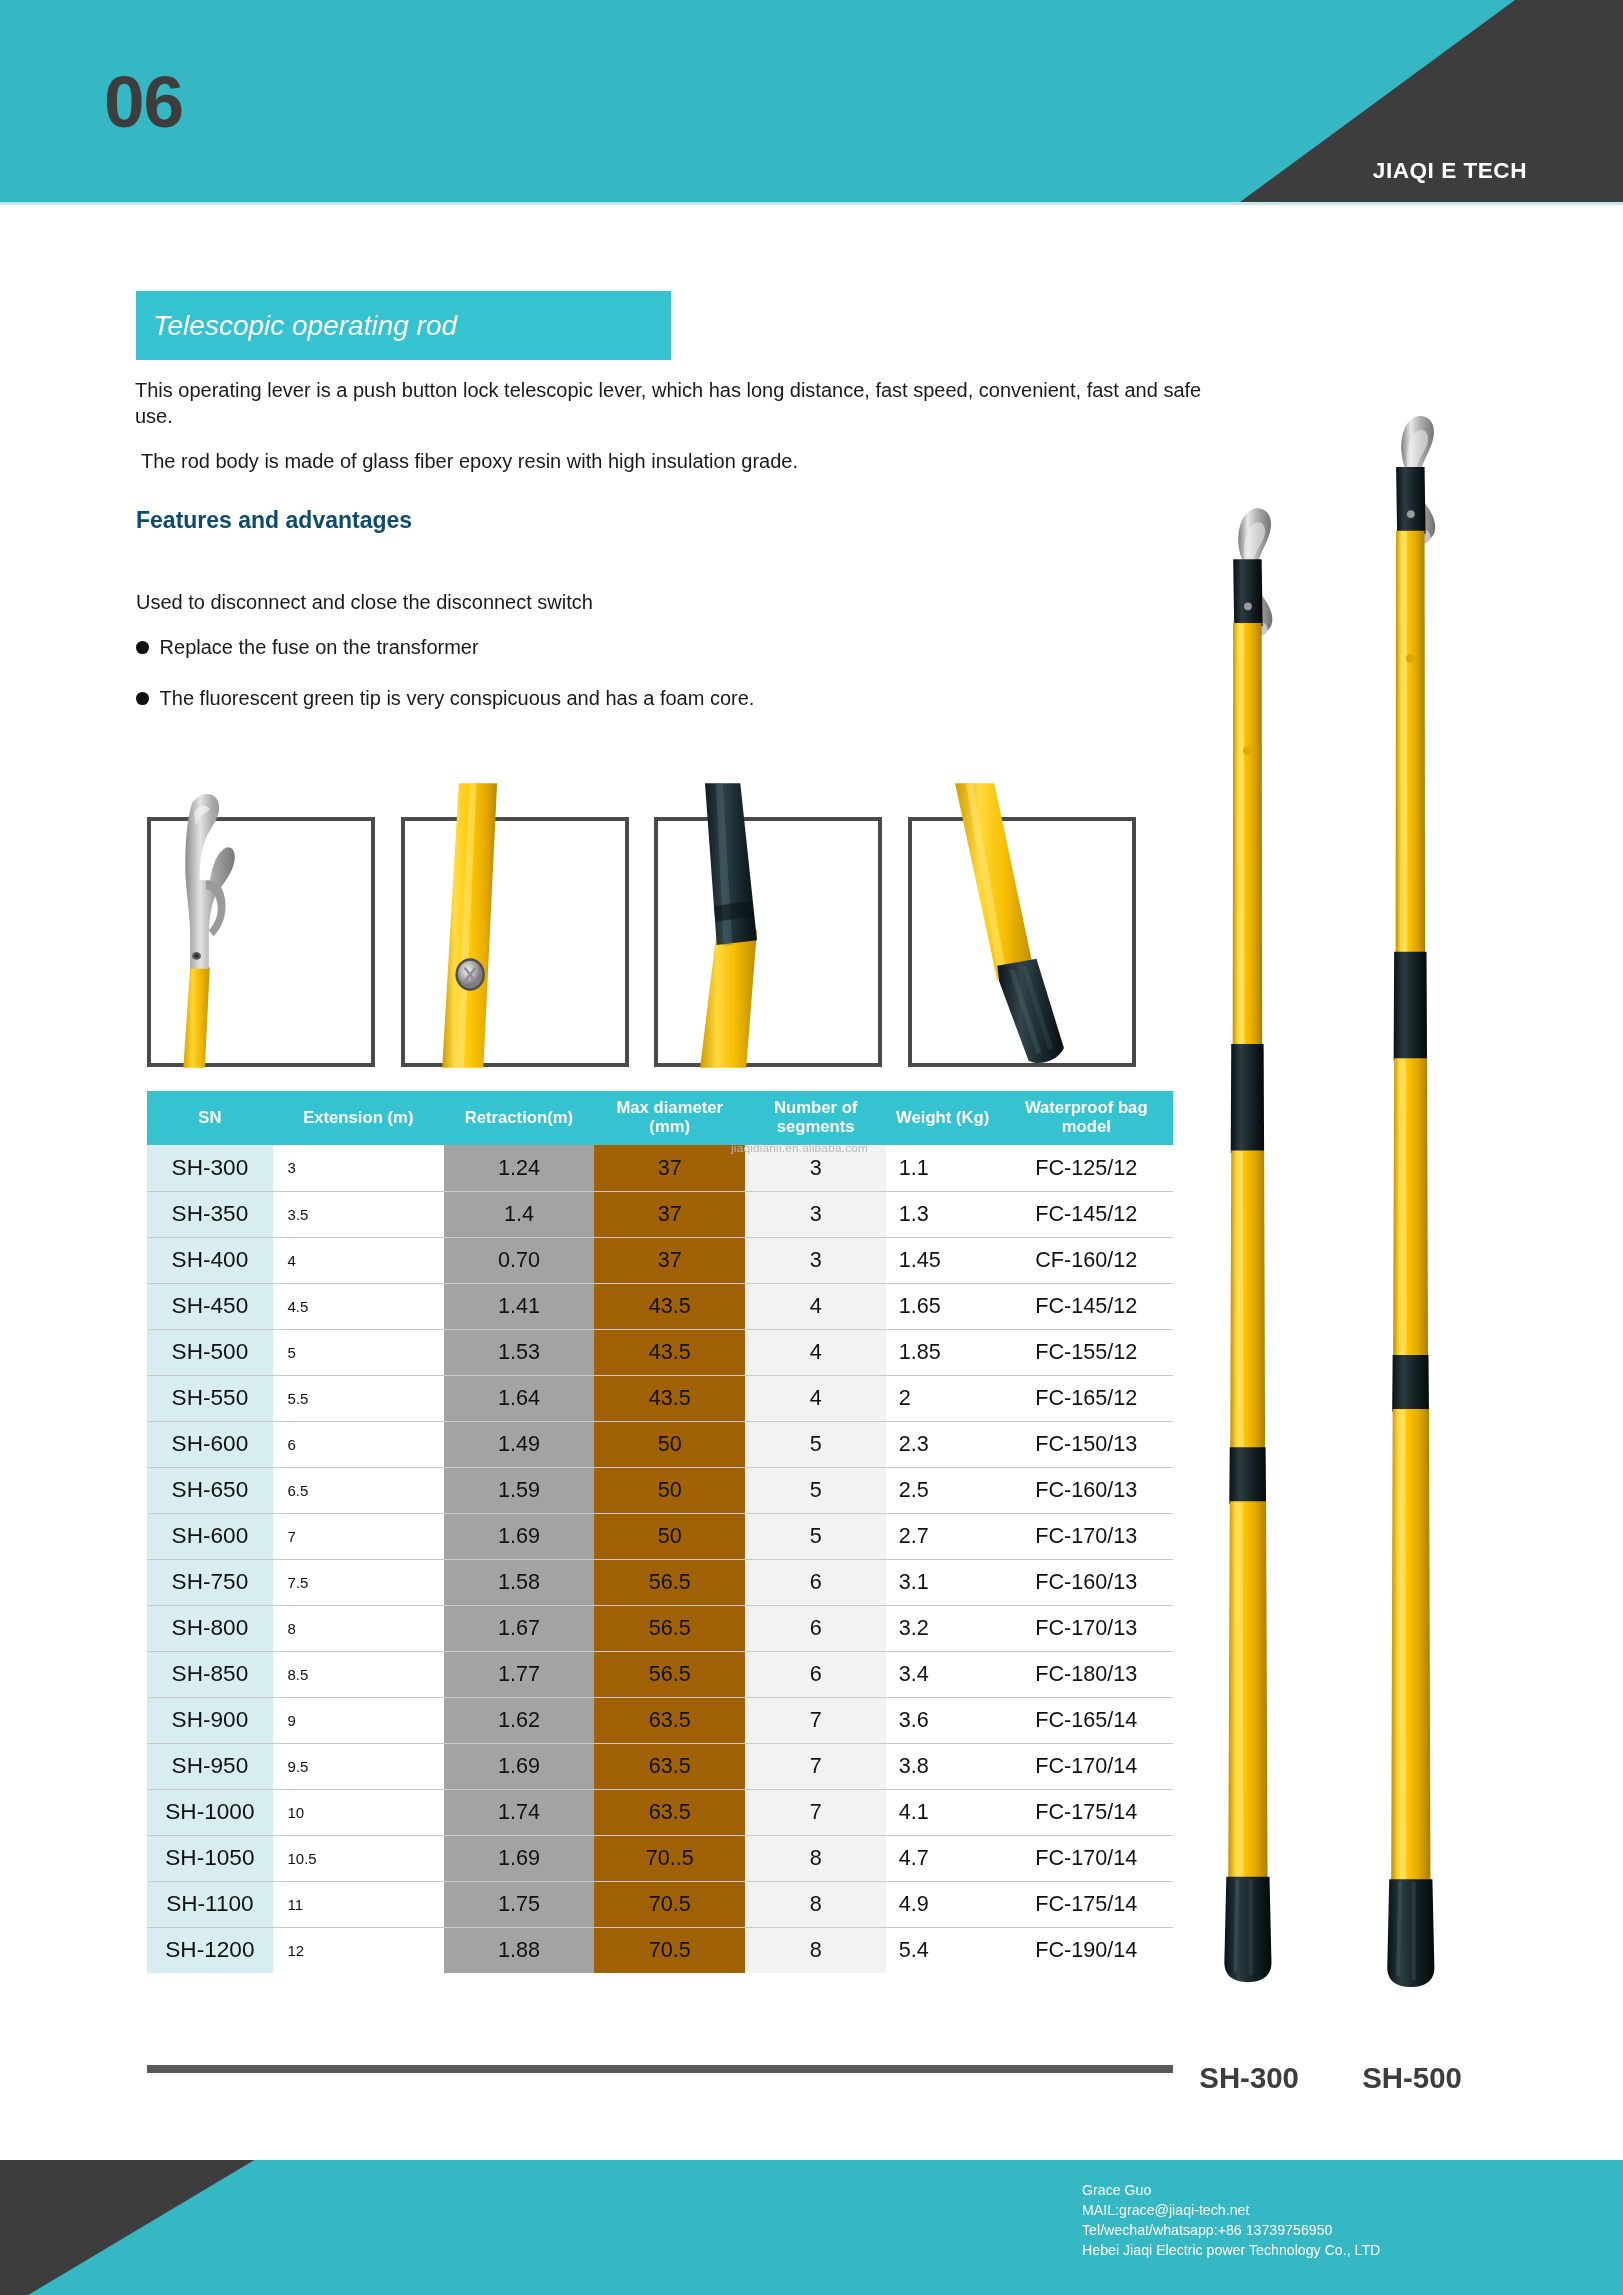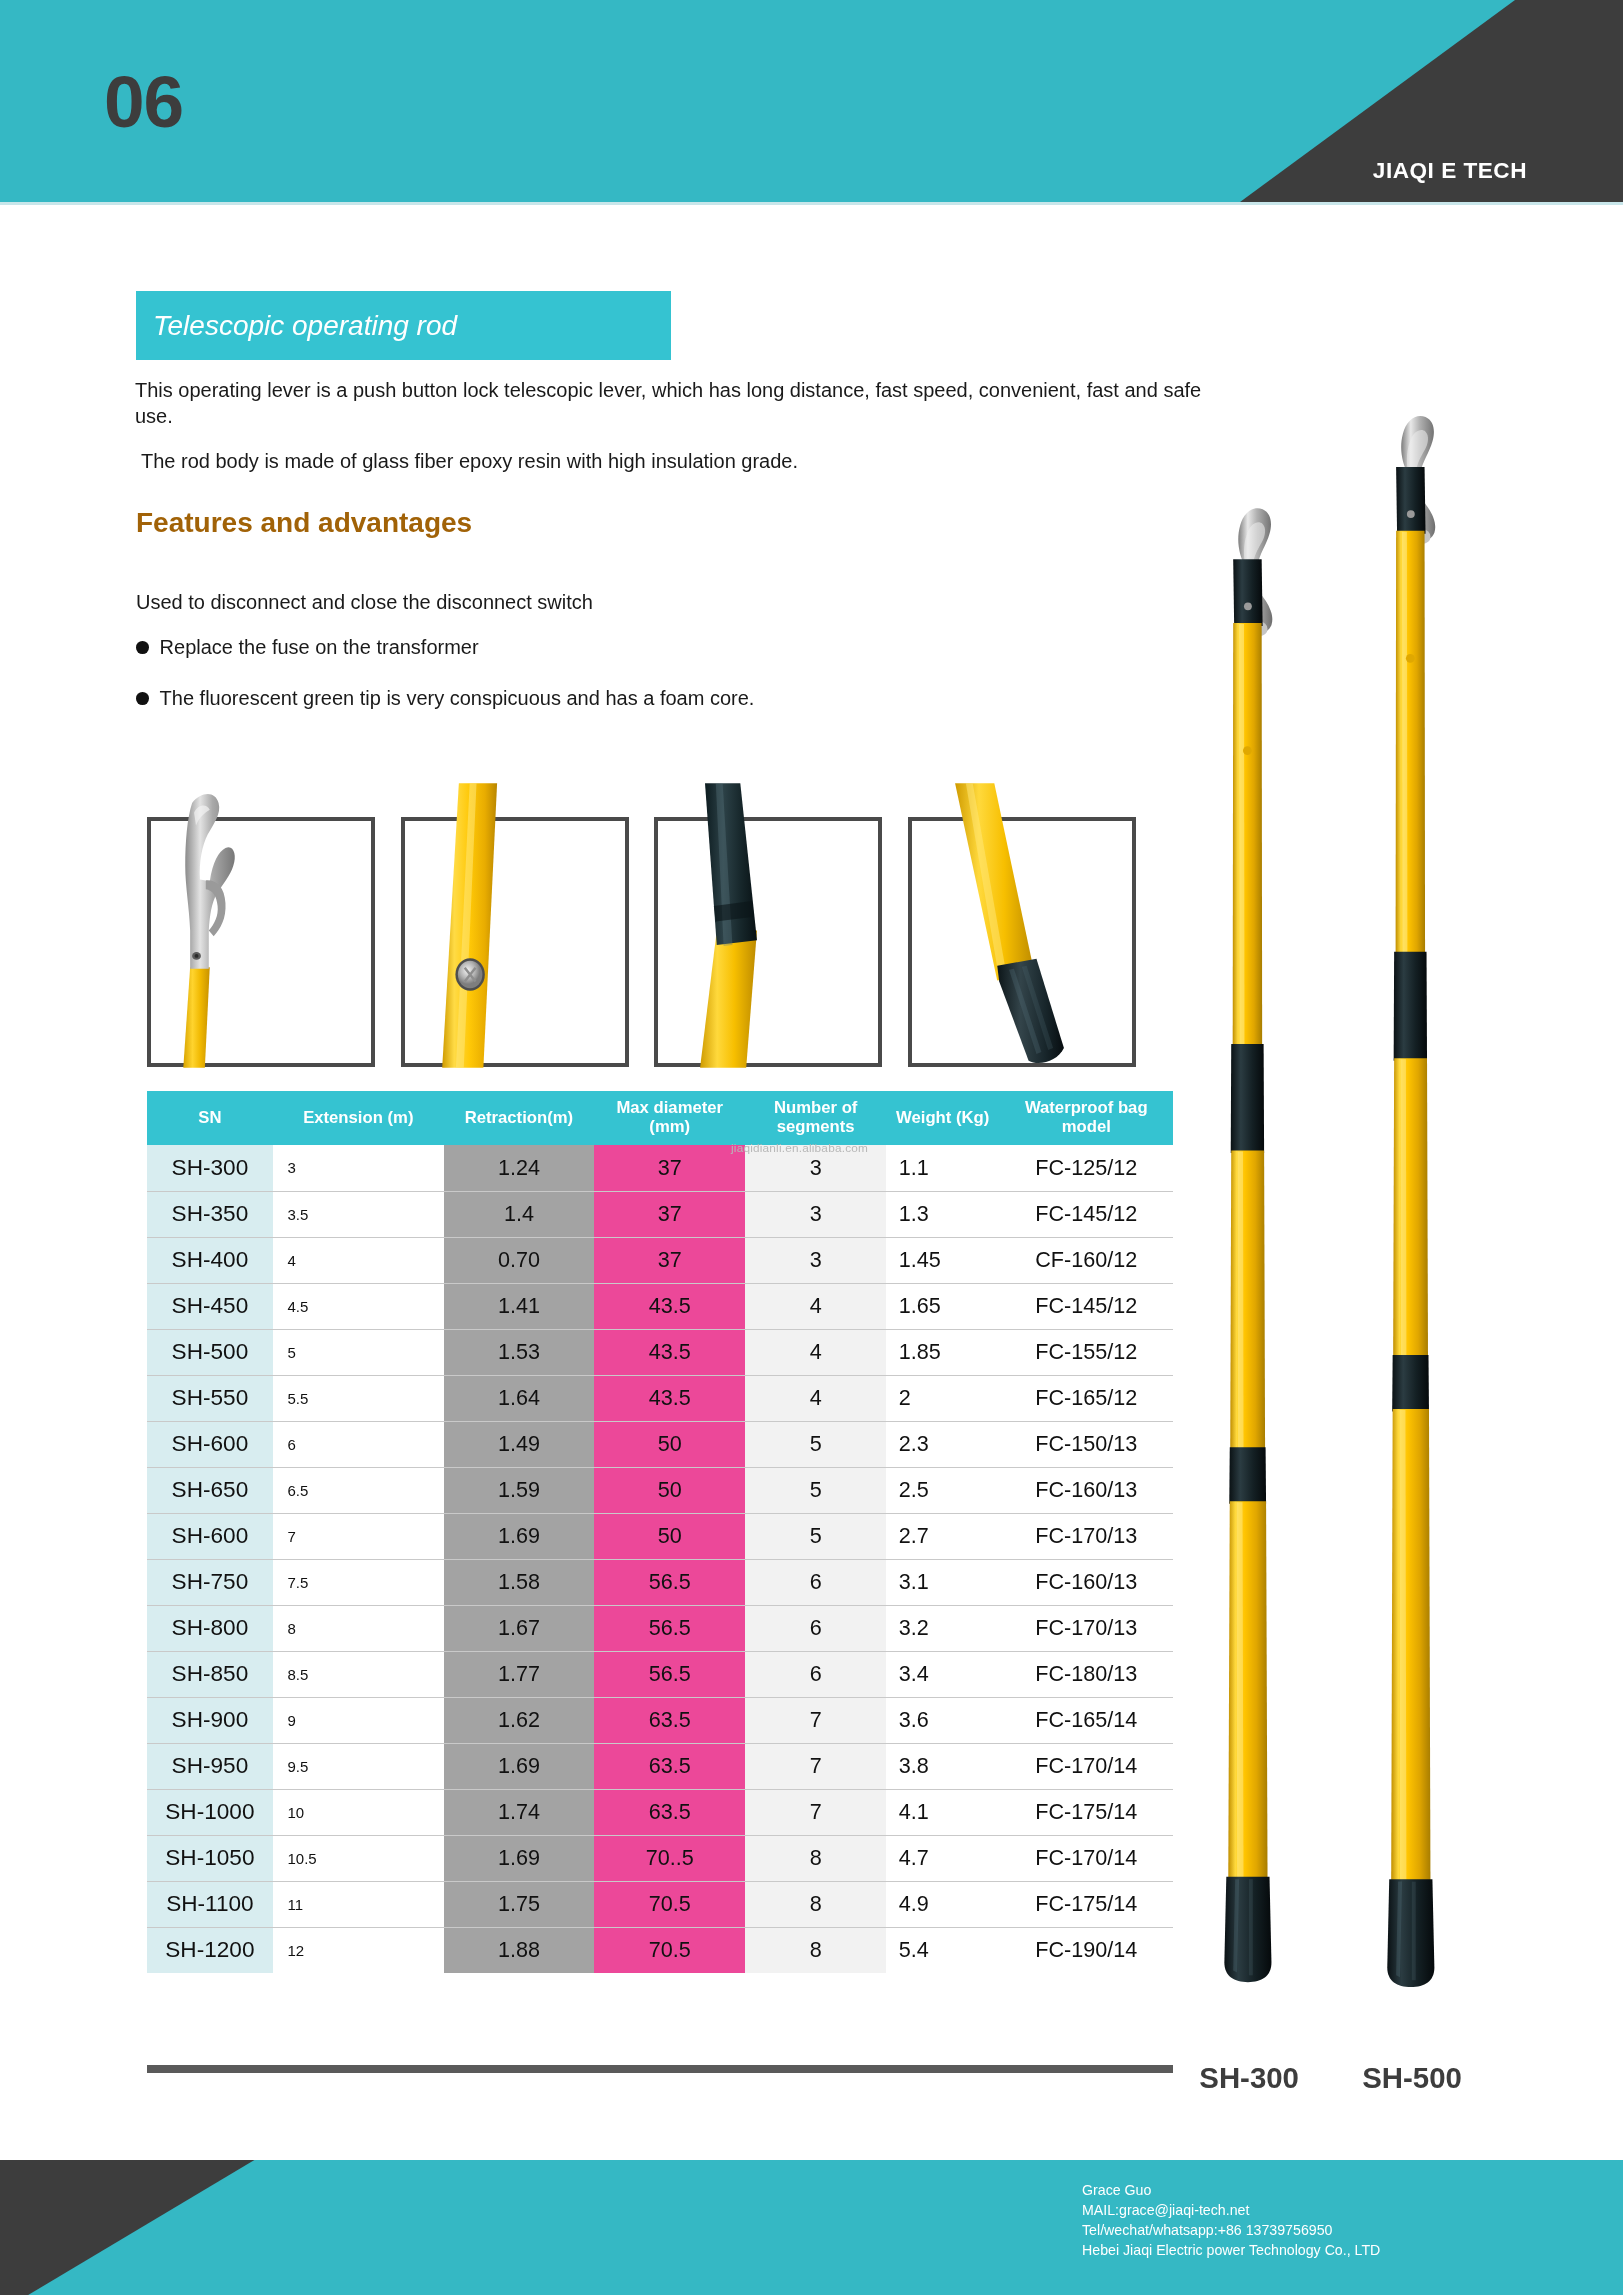--- a/index.html
+++ b/index.html
@@ -51,21 +51,21 @@
   .intro1 {
     position:absolute; left:135px; top:378px; width:1080px;
     font-size:20px; color:#1a1a1a; line-height:1.28;
   }
   .intro2 {
     position:absolute; left:141px; top:449px; width:1080px;
     font-size:20px; color:#1a1a1a; line-height:1.28;
   }
   .features-head {
     position:absolute; left:136px; top:507px;
-    font-size:28px; font-weight:bold; color:#a16207;
+    font-size:23px; font-weight:bold; color:#0c4a6e;
   }
   .feature-intro {
     position:absolute; left:136px; top:591px;
     font-size:20px; color:#1a1a1a;
   }
   .bullets {
     position:absolute; left:136px; top:636px; width:1031px;
   }
   .bullet-row {
     display:flex; align-items:flex-start;
@@ -108,21 +108,21 @@
     background:#ffffff;
   }
   .spec-table tbody tr:last-child td { border-bottom:none; }
   .spec-table tbody td.c-sn {
     background:#d8edf0; font-size:22.6px;
   }
   .spec-table tbody td.c-ext {
     background:#ffffff; font-size:15px; text-align:left; padding-left:14.7px;
   }
   .spec-table tbody td.c-ret { background:#a3a3a3; }
-  .spec-table tbody td.c-dia { background:#ec4899; }
+  .spec-table tbody td.c-dia { background:#a16207; }
   .spec-table tbody td.c-seg { background:#f2f2f2; }
   .spec-table tbody td.c-wt  { background:#ffffff; text-align:left; padding-left:12.8px; }
   .spec-table tbody td.c-bag { background:#ffffff; }
   .table-bottom-rule {
     position:absolute; left:147px; top:2065px;
     width:1026px; height:8.3px; background:#5a5a5a;
   }
   .watermark {
     position:absolute; left:731px; top:1141px;
     font-size:11.8px; color:#b8b8b8; letter-spacing:0.2px;

